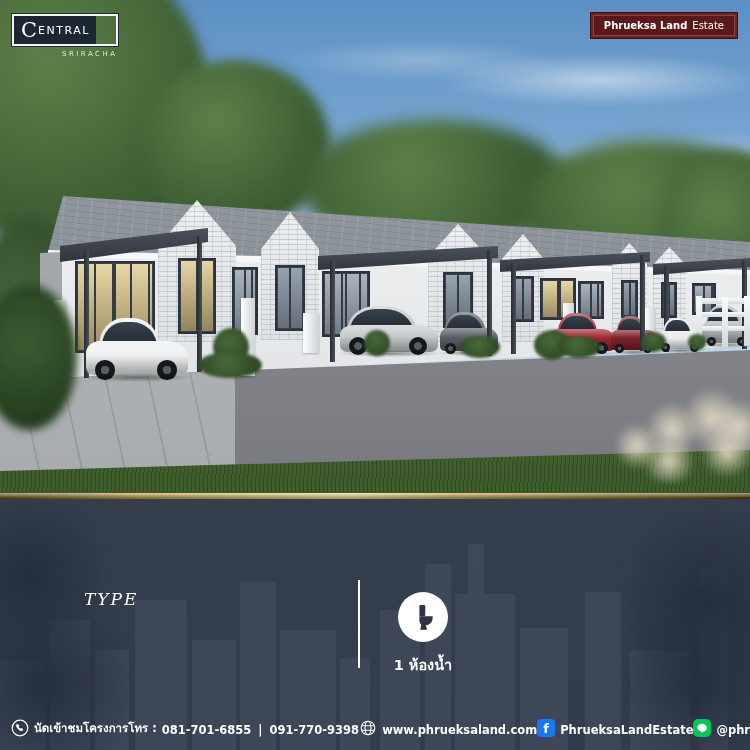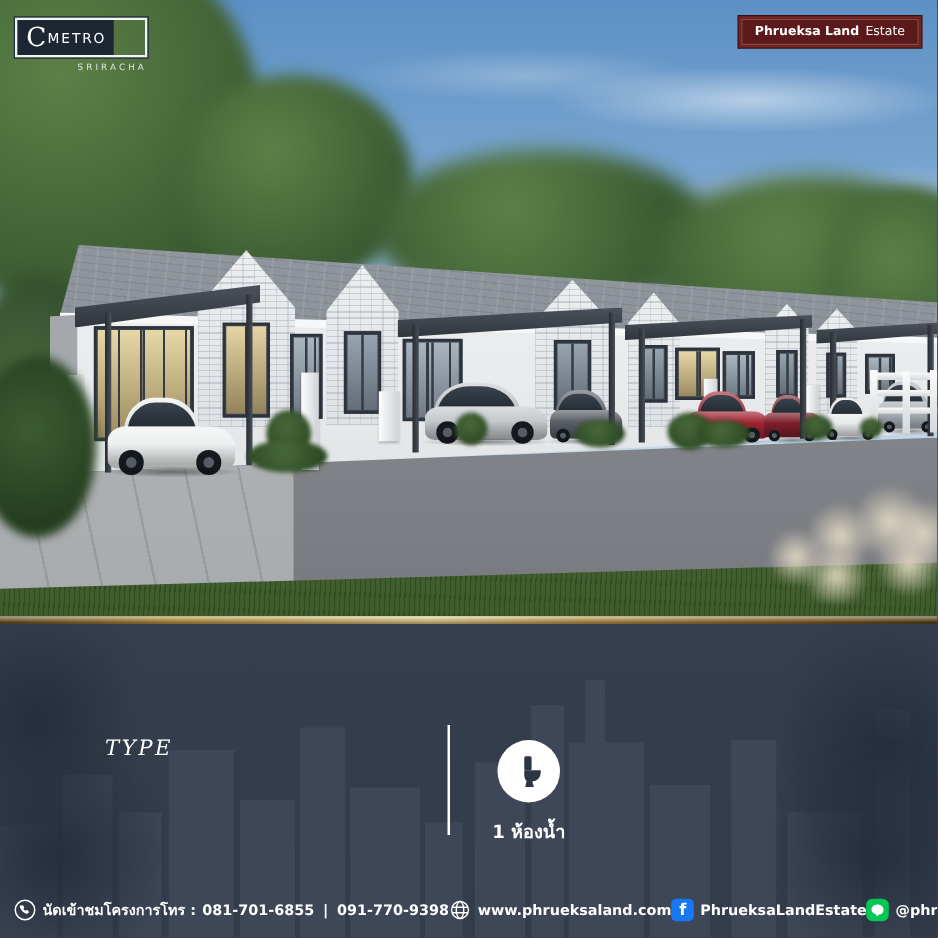--- a/index.html
+++ b/index.html
@@ -137,21 +137,21 @@
   .features{position:absolute;left:378px;top:93px;display:flex;gap:4px;}
   .feature{width:90px;text-align:center;}
   .ficon{width:50px;height:50px;border-radius:50%;background:#fff;margin:0 auto;
     display:flex;align-items:center;justify-content:center;}
   .ficon svg{width:32px;height:32px;}
   .flabel{margin-top:11px;font-size:14.5px;font-weight:bold;white-space:nowrap;}
 
   .contact{position:absolute;left:0;right:0;bottom:13px;display:flex;align-items:center;
     justify-content:space-between;padding:0 11px;font-size:11.5px;font-weight:bold;
     white-space:nowrap;z-index:5;}
-  .cgroup{display:flex;align-items:center;gap:5px;}
+  .cgroup{display:flex;align-items:flex-end;gap:5px;}
   .cicon{width:18px;height:18px;display:inline-flex;align-items:center;justify-content:center;flex:none;}
   .cicon svg{width:18px;height:18px;}
   .cicon.fb{background:#1877f2;border-radius:4px;color:#fff;font-size:13px;font-weight:bold;}
   .cicon.line{background:#06c755;border-radius:5px;}
   .cicon.line svg{width:14px;height:14px;}
   .psep{margin:0 2px;}
 </style>
 </head>
 <body>
 
@@ -280,21 +280,21 @@
         <div class="plume" style="left: 716px; top: 394px; width: 46px; height: 66px;"></div>
         <div class="plume" style="left: 638px; top: 440px; width: 62px; height: 42px;"></div>
         <div class="plume" style="left: 698px; top: 428px; width: 58px; height: 48px;"></div>
       </div>
     <div class="bushL"></div>
 
     <div class="cm-logo">
       <div class="cm-box">
         <div class="cm-left">
           <span class="cm-c">C</span>
-          <span class="cm-entral">METRO</span>
+          <span class="cm-entral">ENTRAL</span>
         </div>
       </div>
       <div class="cm-sub">SRIRACHA</div>
     </div>
 
     <div class="pl-badge">
       <span class="pl-name">Phrueksa Land</span>
       <span class="pl-suffix">Estate</span>
     </div>
   </div>

